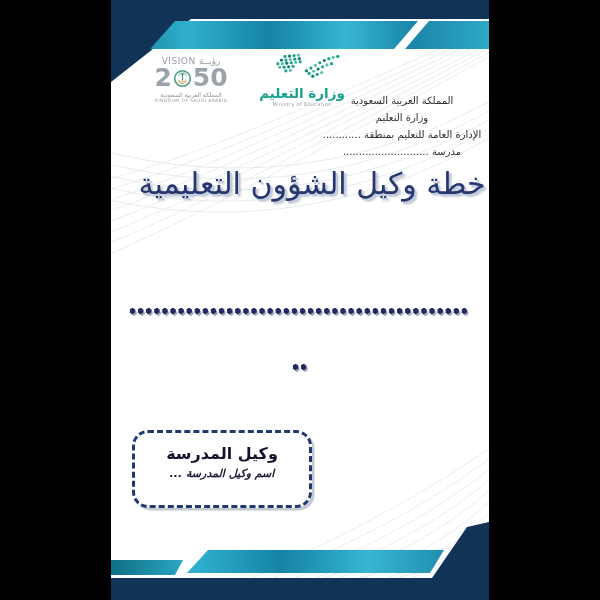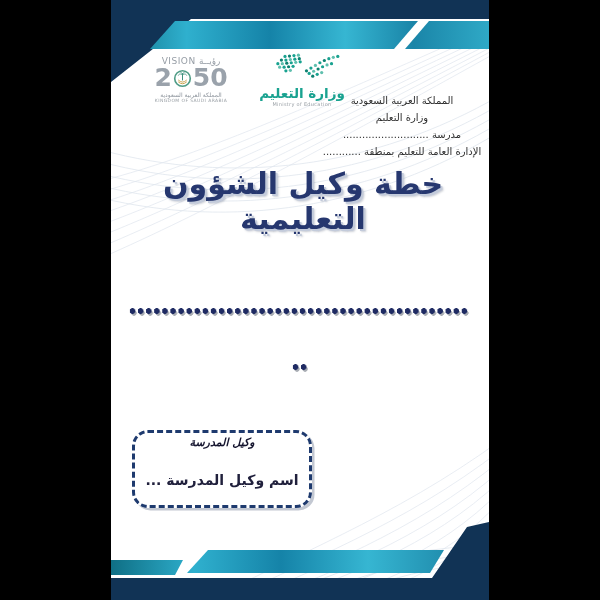--- a/index.html
+++ b/index.html
@@ -41,40 +41,40 @@
   .moe-logo{position:absolute;left:138px;top:52px;width:106px;text-align:center;}
   .moe-dots{width:88px;height:34px;display:block;margin:0 auto;}
   .moe-ar{font-size:13.5px;font-weight:bold;color:#19a290;line-height:15px;}
   .moe-en{font-size:5px;color:#9aa0a6;letter-spacing:.3px;}
 
   
   .header-block{position:absolute;left:207px;top:92px;width:168px;direction:rtl;text-align:center;
                 font-size:10px;line-height:17px;color:#2e2e2e;white-space:nowrap;}
 
   
-  .title1,.title2{position:absolute;left:3px;width:378px;margin:0;text-align:center;direction:rtl;
-                  font-weight:bold;color:#26376f;text-shadow:2px 2px 0 #c3cbdb,3px 3px 2px rgba(60,70,100,.25);}
+  .title1,.title2{position:absolute;left:12px;width:378px;margin:0;text-align:center;direction:rtl;
+                  font-weight:normal;color:#26376f;text-shadow:2px 2px 0 #c3cbdb,3px 3px 2px rgba(60,70,100,.25);}
   .title1{top:166px;font-size:30px;}
   .title2{top:228px;font-size:30px;}
 
   
   .dotline,.dotpair{position:absolute;height:12px;background-repeat:repeat-x;
      background-image:
        radial-gradient(circle at 3.5px 5px,#1f2b63 2.6px,rgba(31,43,99,0) 3.1px),
        radial-gradient(circle at 5px 7px,#a9adb4 2.5px,rgba(169,173,180,0) 3px);
      background-size:8.1px 12px;}
   .dotline{left:18px;top:306px;width:340px;}
   .dotpair{left:181px;top:362px;width:16px;}
 
   
   .deputy-box{position:absolute;left:21px;top:430px;width:180px;height:78px;
               border:3px dashed #1e3a6e;border-radius:16px;box-sizing:border-box;
               box-shadow:2.5px 2.5px 0 #c3c8d2;text-align:center;direction:rtl;}
-  .box-heading{margin-top:3px;font-size:11px;font-weight:bold;color:#14142e;font-style:italic;}
-  .box-name{margin-top:23px;font-size:14px;font-weight:bold;color:#20203c;}
+  .box-heading{margin-top:11px;font-size:16px;font-weight:bold;color:#14142e;}
+  .box-name{margin-top:4px;font-size:11px;font-weight:bold;font-style:italic;color:#20203c;}
 </style>
 </head>
 <body>
 
 <div class="canvas">
   <div class="page">
 
     <svg class="mesh" viewBox="0 0 378 600" aria-hidden="true">
       <path d="M -10 258 C 95 212, 210 150, 390 50"></path>
       <path d="M -10 247 C 95 203, 210 143, 390 46"></path>
@@ -165,22 +165,22 @@
             <circle cx="67" cy="23" r="1.8" fill="#5fbfae"></circle>
         </g>
       </svg>
       <div class="moe-ar">وزارة التعليم</div>
       <div class="moe-en">Ministry of Education</div>
     </div>
 
     <div class="header-block">
       <div>المملكة العربية السعودية</div>
       <div>وزارة التعليم</div>
+      <div>الإدارة العامة للتعليم بمنطقة ............</div>
       <div>مدرسة ...........................</div>
-      <div>الإدارة العامة للتعليم بمنطقة ............</div>
     </div>
 
     <h1 class="title1">خطة وكيل الشؤون التعليمية</h1>
 
     <div class="dotline"></div>
     <div class="dotpair"></div>
 
     <div class="deputy-box">
       <div class="box-heading">وكيل المدرسة</div>
       <div class="box-name">اسم وكيل المدرسة ...</div>

